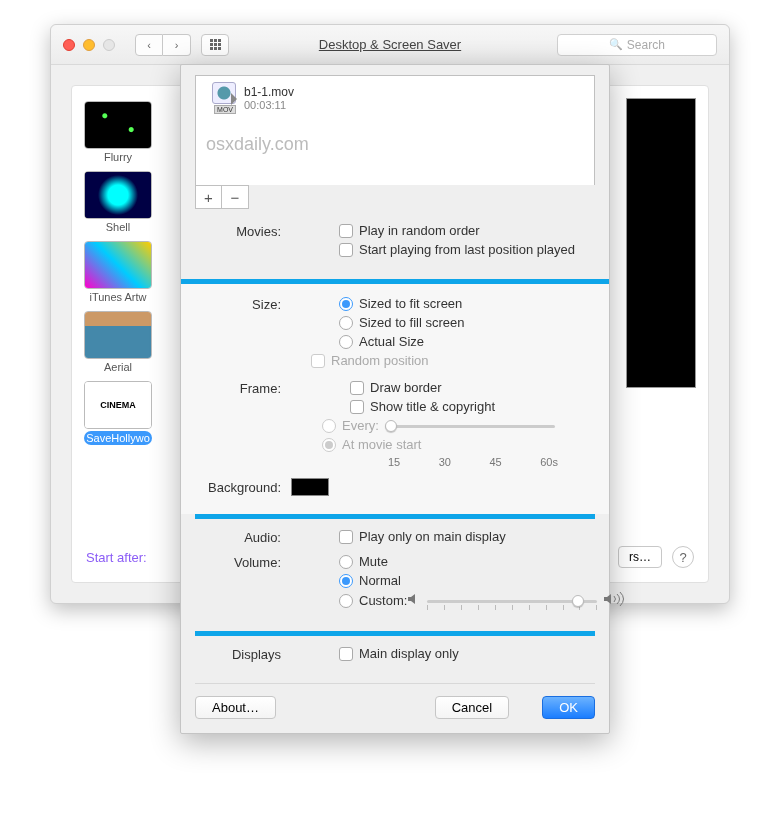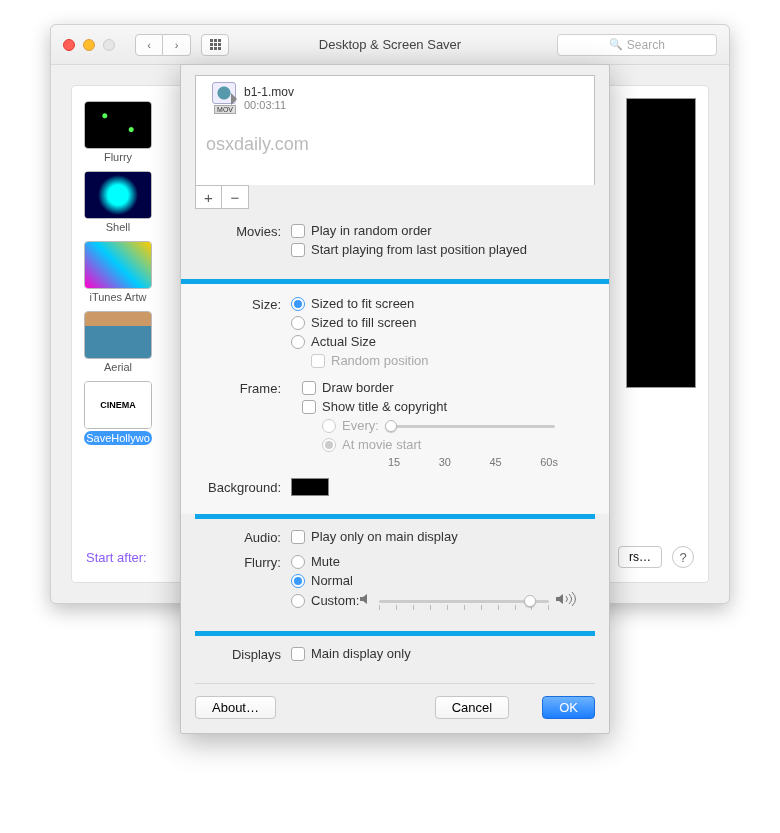--- a/index.html
+++ b/index.html
@@ -13,21 +13,21 @@
 .dot.red { background: #ff5f56; border: 1px solid #e33e32; }
 .dot.yellow { background: #ffbd2e; border: 1px solid #e09e3e; }
 .dot.green { background: #e6e6e6; border: 1px solid #ccc; }
 .nav-seg { margin-left: 20px; display: flex; }
 .nav-btn { width: 28px; height: 22px; background: #fdfdfd; border: 1px solid #c8c8c8; display: flex; align-items: center; justify-content: center; font-size: 11px; color: #666; }
 .nav-btn:first-child { border-radius: 4px 0 0 4px; }
 .nav-btn:last-child { border-radius: 0 4px 4px 0; border-left: none; }
 .grid-btn { margin-left: 10px; width: 28px; height: 22px; background: #fdfdfd; border: 1px solid #c8c8c8; border-radius: 4px; display: flex; align-items: center; justify-content: center; }
 .grid-glyph { display: grid; grid-template-columns: 3px 3px 3px; grid-template-rows: 3px 3px 3px; gap: 1px; }
 .grid-glyph span { background: #666; }
-.title { position: absolute; left: 50%; transform: translateX(-50%); font-size: 13px; color: #444; }
+.title { position: absolute; left: 50%; transform: translateX(-50%); font-size: 13px; color: #444; text-decoration: underline; }
 .search { position: absolute; right: 12px; width: 160px; height: 22px; background: #fff; border: 1px solid #d0d0d0; border-radius: 4px; display: flex; align-items: center; justify-content: center; font-size: 12px; color: #aaa; }
 .search::before { content: "\1F50D"; font-size: 11px; margin-right: 4px; opacity: 0.5; }
 
 
 .content-bg { position: absolute; top: 60px; left: 20px; right: 20px; bottom: 20px; background: #fff; border: 1px solid #e0e0e0; border-radius: 4px; }
 .thumb-col { position: absolute; top: 15px; left: 12px; width: 78px; }
 .thumb { width: 68px; height: 48px; border: 1px solid #bbb; border-radius: 4px; background: #000; margin-bottom: 2px; overflow: hidden; }
 .thumb-label { font-size: 11px; text-align: center; color: #555; margin-bottom: 8px; white-space: nowrap; overflow: hidden; text-overflow: ellipsis; width: 68px; }
 .thumb .pat1 { width: 100%; height: 100%; background: radial-gradient(circle at 30% 30%, #5f5 2px, transparent 3px), radial-gradient(circle at 70% 60%, #5f5 2px, transparent 3px), #000; }
 .thumb .pat2 { width: 100%; height: 100%; background: radial-gradient(circle at 50% 50%, #0ff 10px, #004 20px), #000; }
@@ -55,21 +55,21 @@
 .fbigtext { color: #bbb; font-size: 18px; font-weight: 500; padding: 14px 10px 8px; }
 .addrm { display: flex; border: 1px solid #c0c0c0; width: fit-content; background: #fff; margin-top: 0; }
 .addrm button { width: 26px; height: 22px; border: none; border-right: 1px solid #c0c0c0; background: #fff; font-size: 15px; color: #555; cursor: pointer; }
 .addrm button:last-child { border-right: none; }
 
 .section { padding: 10px 0 12px; border-top: 5px solid #0ea5e9; }
 .section:first-of-type { border-top: none; }
 .row { display: flex; align-items: flex-start; margin-bottom: 6px; }
 .row-label { width: 96px; text-align: right; padding-right: 10px; font-size: 13px; color: #333; flex-shrink: 0; padding-top: 1px; }
 .row-body { flex: 1; }
-.opt { display: flex; align-items: center; font-size: 13px; color: #333; margin-bottom: 4px; }
+.opt { display: flex; align-items: center; font-size: 13px; color: #333; margin-bottom: 4px; margin-left: 48px; }
 .opt.disabled { color: #aaa; }
 .opt.indent { margin-left: 20px; }
 
 
 .chk { width: 14px; height: 14px; border: 1px solid #aaa; border-radius: 3px; background: #fff; margin-right: 6px; flex-shrink: 0; position: relative; }
 
 .rad { width: 14px; height: 14px; border: 1px solid #aaa; border-radius: 50%; background: #fff; margin-right: 6px; flex-shrink: 0; position: relative; }
 .rad.on { border-color: #3b99fc; }
 .rad.on::after { content: ""; position: absolute; top: 2px; left: 2px; width: 8px; height: 8px; border-radius: 50%; background: #3b99fc; }
 .rad.dis::after { background: #ccc; }
@@ -269,21 +269,21 @@
       <div class="row">
         <div class="row-label">Audio:</div>
         <div class="row-body">
           <div class="opt">
               <span class="chk"></span>
               <span>Play only on main display</span>
             </div>
         </div>
       </div>
       <div class="row">
-        <div class="row-label">Flurry:</div>
+        <div class="row-label">Volume:</div>
         <div class="row-body">
           <div class="opt">
               <span class="rad"></span>
               <span>Mute</span>
             </div>
           <div class="opt">
               <span class="rad on"></span>
               <span>Normal</span>
             </div>
           <div class="opt">

